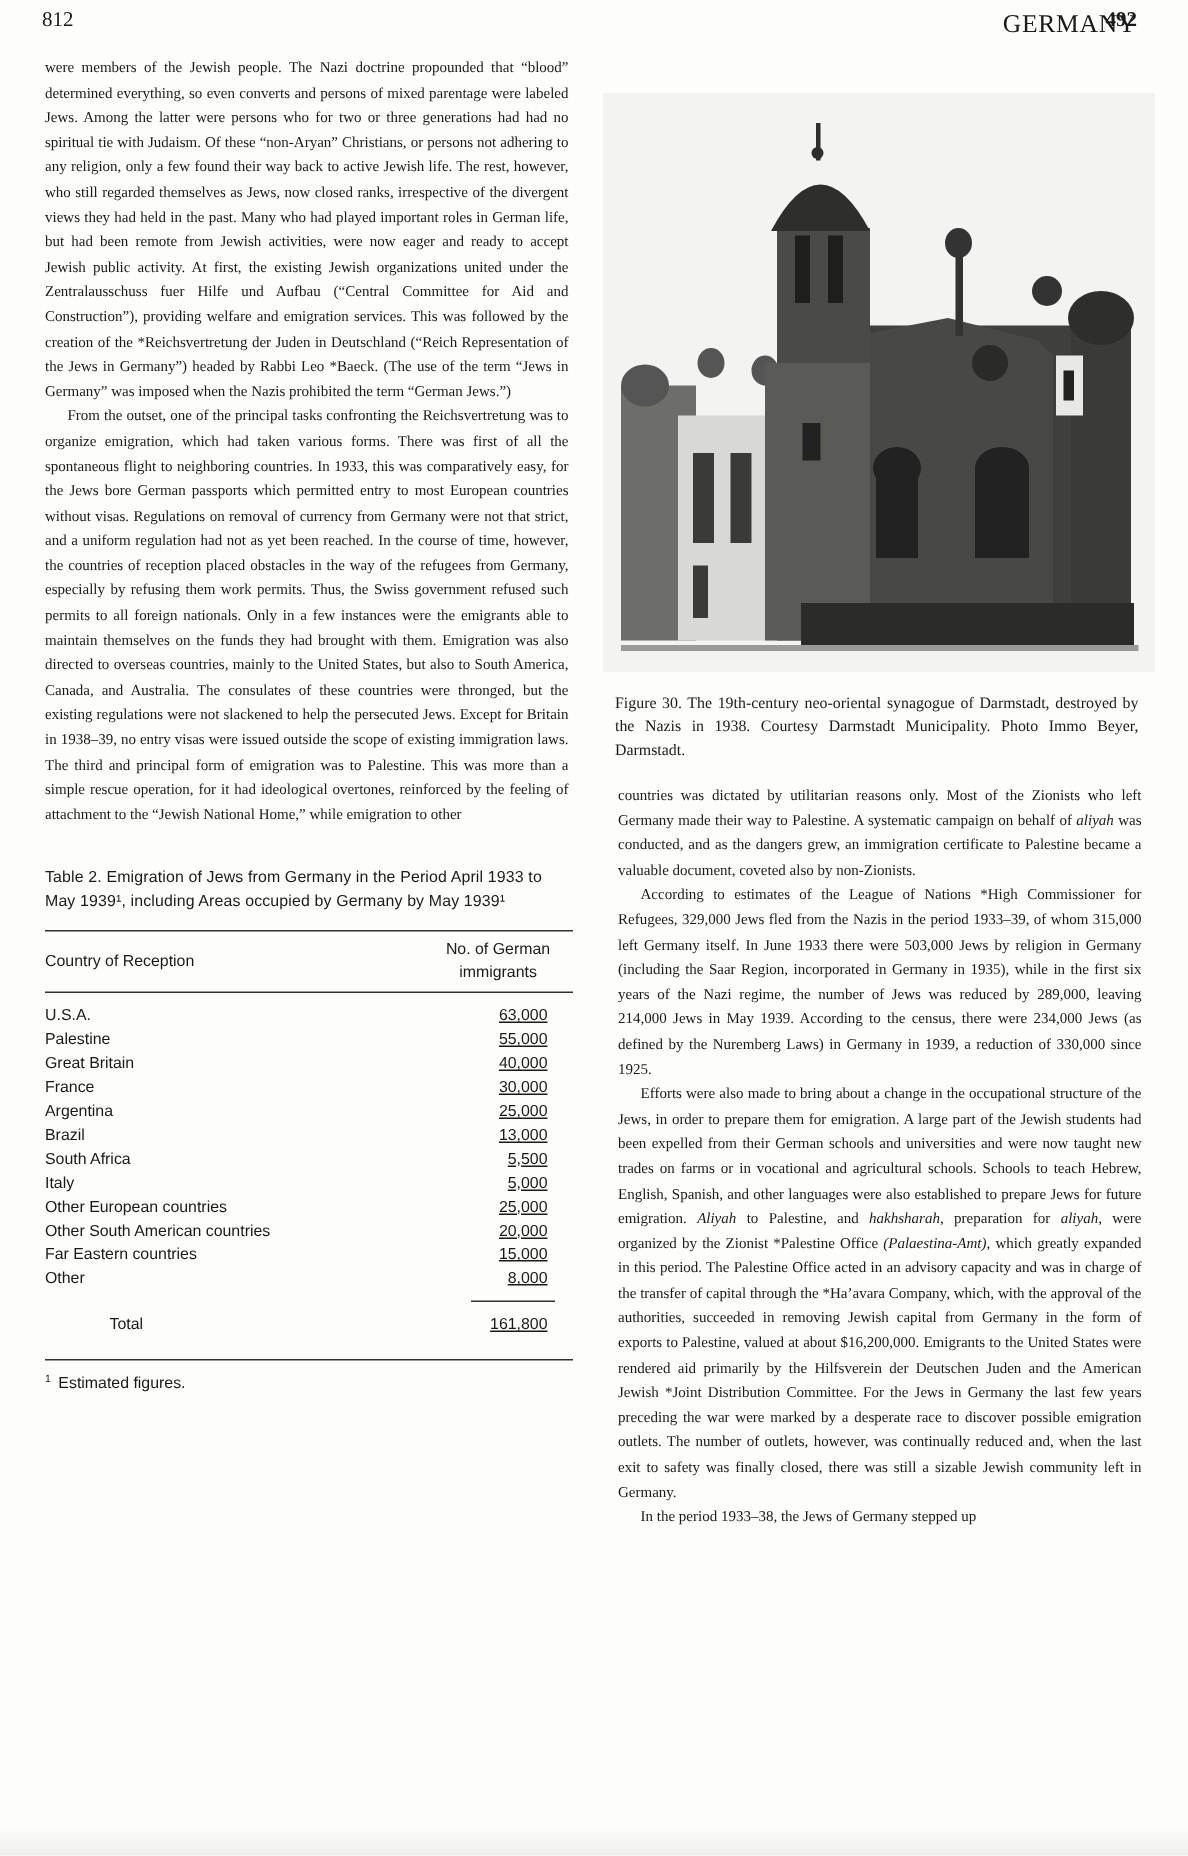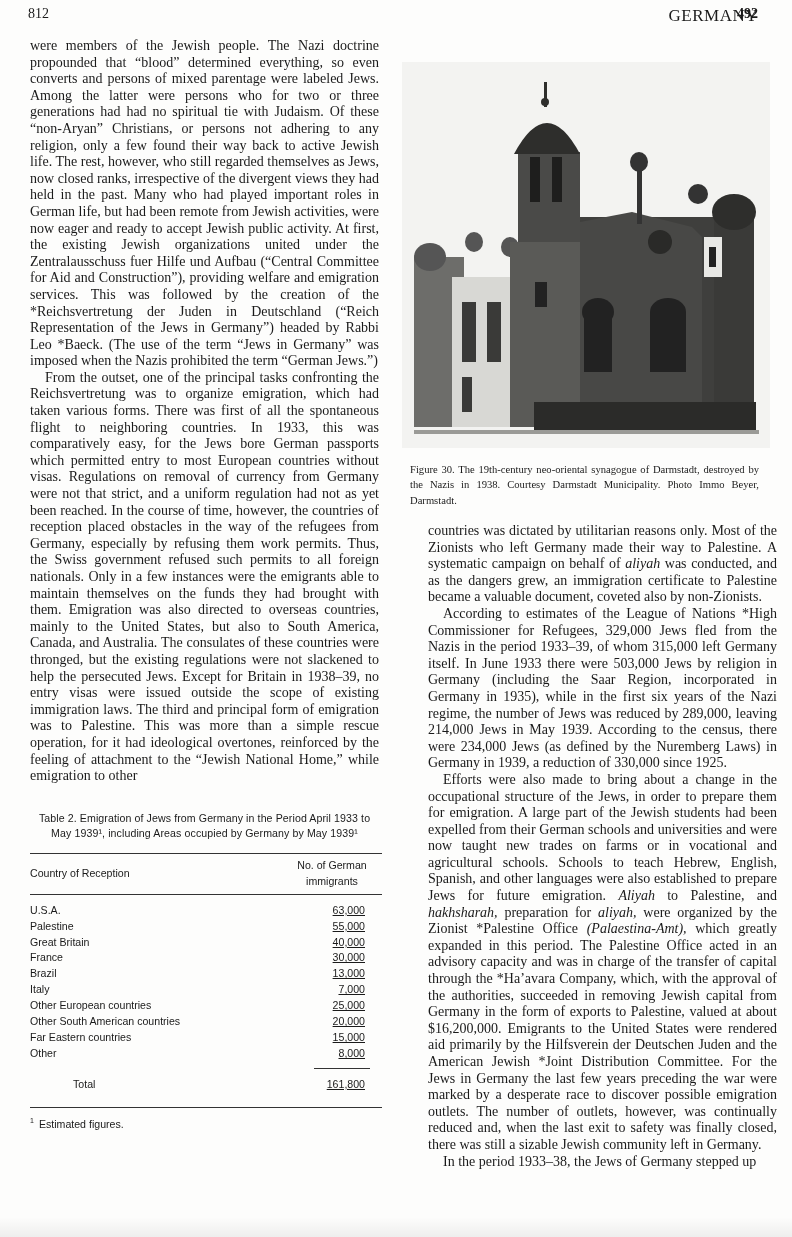--- a/index.html
+++ b/index.html
@@ -6,27 +6,27 @@
   body { width:792px; height:1237px; position:relative; overflow:hidden; color:#1a1a1a; }
   .serif { font-family: "Liberation Serif", "DejaVu Serif", serif; }
   .sans { font-family: "Liberation Sans", "DejaVu Sans", sans-serif; }
 
   .header { position:absolute; top:6px; left:28px; width:730px; height:20px; font-size:14px; }
   .header .pl { position:absolute; left:0; top:0; }
   .header .title { position:absolute; left:0; right:0; text-align:right; top:0; letter-spacing:0.5px; font-size:17px; }
   .header .pr { position:absolute; right:0; top:0; font-weight:bold; }
 
   .col-left { position:absolute; left:30px; top:38px; width:349px; }
-  .col-right { position:absolute; left:428px; width:349px;font-family:Liberation Serif, serif; }
+  .col-right { position:absolute; left:412px; width:349px;font-family:Liberation Serif, serif; }
 
-  p.body { margin:0; font-size:14px; line-height:16.6px; text-align:justify; hyphens:manual; }
+  p.body { margin:0; font-size:10px; line-height:16.6px; text-align:justify; hyphens:manual; }
   p.indent { text-indent:15px; }
   i { font-style:italic; }
 
-  .table-caption { font-size:10.6px; line-height:15.5px; margin:0; letter-spacing:0.1px;text-align:center; }
+  .table-caption { font-size:10.6px; line-height:15.5px; margin:0; letter-spacing:0.1px; }
   .rule { border-top:1px solid #333; }
   table.emig { width:352px; border-collapse:collapse; font-size:10.6px; line-height:15.9px; }
   table.emig td { padding:0; vertical-align:top; }
   table.emig td.num { text-align:right; padding-right:17px;text-decoration:underline; }
   .thead { display:flex; justify-content:space-between; align-items:center; height:40px; font-size:10.6px; line-height:15.5px; width:352px;gap:35px; }
   .thead .h2 { text-align:center; width:100px; }
   .footnote { font-size:10.6px; margin-top:9px; }
   .footnote sup { font-size:7px; margin-right:5px; }
 
   .photo { position:absolute; left:402px; top:62px; width:368px; height:386px; background:#f4f4f2; }
@@ -66,26 +66,34 @@
           </tr>
         <tr>
             <td>Great Britain</td>
             <td class="num">40,000</td>
           </tr>
         <tr>
             <td>France</td>
             <td class="num">30,000</td>
           </tr>
         <tr>
+            <td>Argentina</td>
+            <td class="num">25,000</td>
+          </tr>
+        <tr>
             <td>Brazil</td>
             <td class="num">13,000</td>
           </tr>
         <tr>
+            <td>South Africa</td>
+            <td class="num">5,500</td>
+          </tr>
+        <tr>
             <td>Italy</td>
-            <td class="num">7,000</td>
+            <td class="num">5,000</td>
           </tr>
         <tr>
             <td>Other European countries</td>
             <td class="num">25,000</td>
           </tr>
         <tr>
             <td>Other South American countries</td>
             <td class="num">20,000</td>
           </tr>
         <tr>

